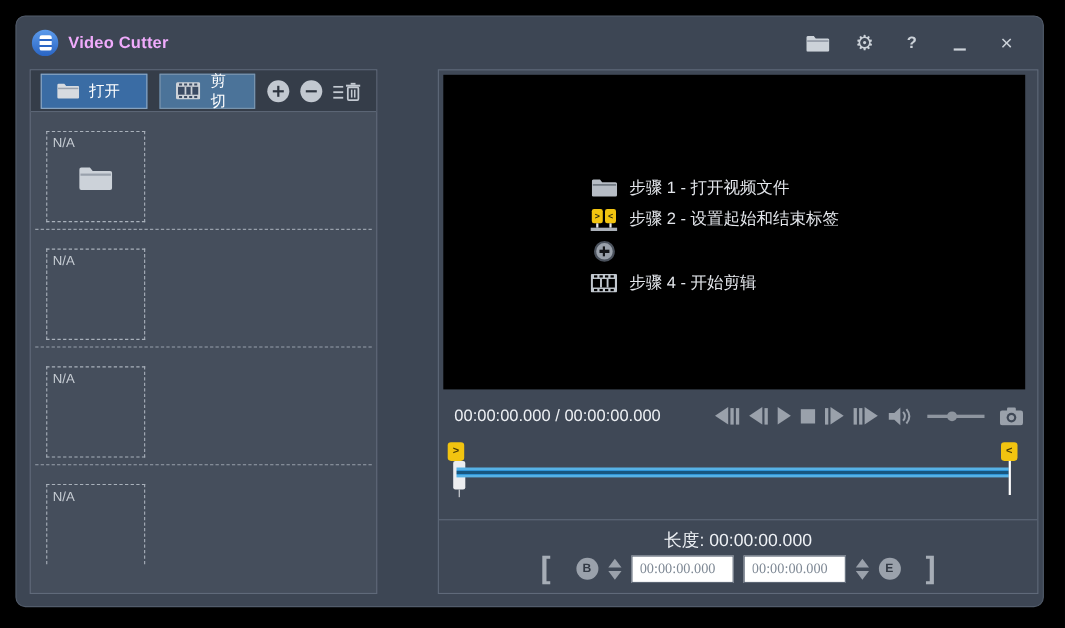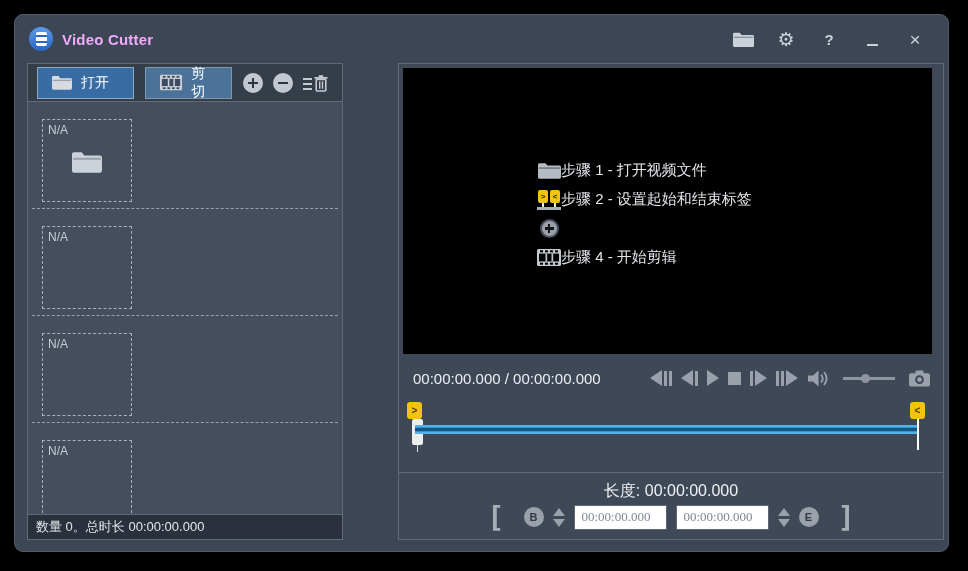--- a/index.html
+++ b/index.html
@@ -58,21 +58,21 @@
 
   .lp-status { position:absolute; left:0; right:0; bottom:0; height:25px; background:#2b313c;
                border-top:1px solid #606a7a; color:#e2e6ea; font-size:13px;
                line-height:24px; padding-left:8px; }
 
   
   .right-panel { position:absolute; left:383px; top:48px; width:546px; height:477px;
                  border:1px solid #606a7a; background:#3f4856; }
   .video { position:absolute; left:4px; top:4px; width:529px; height:286px; background:#000; }
   .steps { position:absolute; left:134px; top:92px; display:flex; flex-direction:column; gap:8px; }
-  .step { display:flex; align-items:center; height:21px; color:#e3e6eb; font-size:15px; }
+  .step { display:flex; align-items:center; gap:11px; height:21px; color:#e3e6eb; font-size:15px; }
   .step-ic { width:24px; display:flex; justify-content:center; align-items:center; }
   .step-plus { width:19px; height:19px; border-radius:50%; background:#99a0aa;
                border:2px solid #4a515c; position:relative; }
   .step-plus .h { position:absolute; left:3px; top:6px; width:9px; height:2.5px; background:#14161a; }
   .step-plus .v { position:absolute; left:6.2px; top:3px; width:2.5px; height:9px; background:#14161a; }
   .mk { position:relative; width:24px; height:20px; }
   .mk-flag { position:absolute; width:10px; height:13px; background:#f2c410; border-radius:2px;
              color:#2e2a10; font-size:8px; font-weight:bold;
              display:flex; align-items:center; justify-content:center; }
   .mk-stem { position:absolute; width:2px; height:4px; background:#e8eaee; top:13px; }
@@ -224,21 +224,20 @@
           <span class="na">N/A</span>
         </div>
       </div>
       <div class="list-item">
         <div class="thumb">
           <span class="na">N/A</span>
         </div>
       </div>
     </div>
 
-    <div class="lp-status">数量 0。总时长 00:00:00.000</div>
   </div>
 
   <div class="right-panel">
 
     <div class="video">
       <div class="steps">
         <div class="step">
           <span class="step-ic">
             <svg class="ic" width="23" height="17" viewBox="0 0 21 15">
               <path d="M0 2.2 Q0 .8 1.4 .8 h5.4 l1.8 2.2 h11 Q21 3 21 4.4 v9 Q21 15 19.6 15 H1.4 Q0 15 0 13.6 Z" fill="#b6bcc4"></path>

